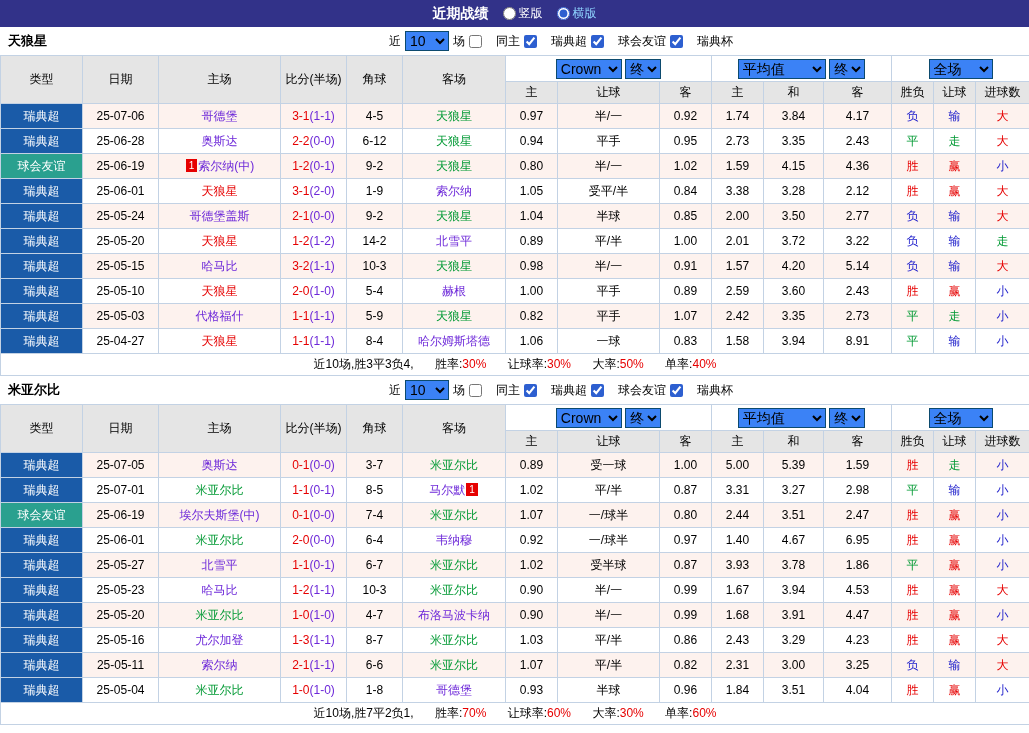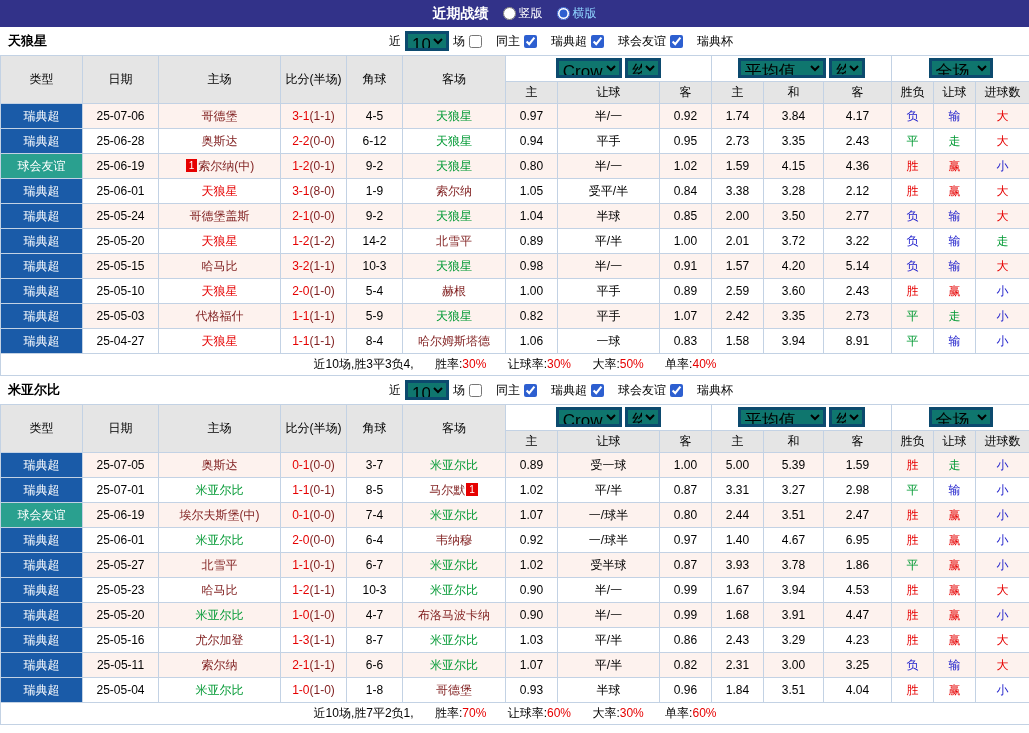--- a/index.html
+++ b/index.html
@@ -7,38 +7,38 @@
   body{width:1029px;font-family:"Liberation Sans","DejaVu Sans",sans-serif;color:#000;font-size:12px}
   .topbar{height:27px;background:#323289;display:flex;align-items:center;justify-content:center;gap:14px}
   .topbar .title{color:#fff;font-weight:bold;font-size:14px}
   .topbar label{color:#fff;font-size:12px;display:inline-flex;align-items:center;gap:3px;cursor:pointer}
   .topbar label.hl span{color:#8fd4ff}
   input[type=checkbox],input[type=radio]{accent-color:#2d5fd0;margin:0;vertical-align:middle}
   .section-bar{height:28px;display:flex;align-items:center;background:#fff}
   .team-name{font-weight:bold;font-size:13px;margin-left:8px}
   .filters{margin-left:auto;margin-right:296px;display:flex;align-items:center;gap:4px;font-size:12px}
   .filters label{display:inline-flex;align-items:center;gap:14px;cursor:pointer}
-  select{font-size:17px;height:20px;border:3px solid #0c4a6e;background:#0f766e}
+  select{font-size:14px;height:20px;border:1px solid #0c4a6e;background:#3b82f6}
   .w44{width:44px}.w66{width:66px}.w54{width:36px}.w88{width:88px}.w64{width:64px}
   table{border-collapse:collapse;table-layout:fixed;width:1029px}
   th,td{border:1px solid #c3d2e4;font-size:12px;text-align:center;padding:0;overflow:hidden;white-space:nowrap}
   thead th{background:#e5e5e5;font-weight:normal;color:#000}
   tr.select-row{height:26px}
   tr.select-row th.sel{background:#fff}
   tr.col-row th{height:22px}
   tbody tr{height:25px}
   tbody tr:nth-child(odd){background:#fdf2ee}
   tbody tr:nth-child(even){background:#fff}
   td.lg{color:#fff}
   td.lg-super{background:#1a5ba8}
   td.lg-friendly{background:#2aa08f}
   .c-red{color:#e60000}
   .c-green{color:#009933}
   .c-blue{color:#2121cc}
-  .c-black{color:#7f1d1d}
+  .c-black{color:#6d28d9}
   .badge{display:inline-block;background:#e60000;color:#fff;font-size:10px;line-height:13px;height:13px;padding:0 3px;margin:0 1px;vertical-align:1px}
   tfoot td{height:22px;background:#fff}
   tfoot .stat{margin-left:18px}
 </style>
 </head>
 <body>
 
 <div class="topbar">
   <span class="title">近期战绩</span>
   <label>
@@ -175,21 +175,21 @@
           <td>4.15</td>
           <td>4.36</td>
           <td class="c-red">胜</td>
           <td class="c-red">赢</td>
           <td class="c-blue">小</td>
         </tr>
         <tr>
           <td class="lg lg-super">瑞典超</td>
           <td>25-06-01</td>
           <td><span class="c-red">天狼星</span></td>
-          <td><span class="c-red">3-1</span><span class="c-black">(8-0)</span></td>
+          <td><span class="c-red">3-1</span><span class="c-black">(2-0)</span></td>
           <td>1-9</td>
           <td><span class="c-black">索尔纳</span></td>
           <td>1.05</td>
           <td>受平/半</td>
           <td>0.84</td>
           <td>3.38</td>
           <td>3.28</td>
           <td>2.12</td>
           <td class="c-red">胜</td>
           <td class="c-red">赢</td>

